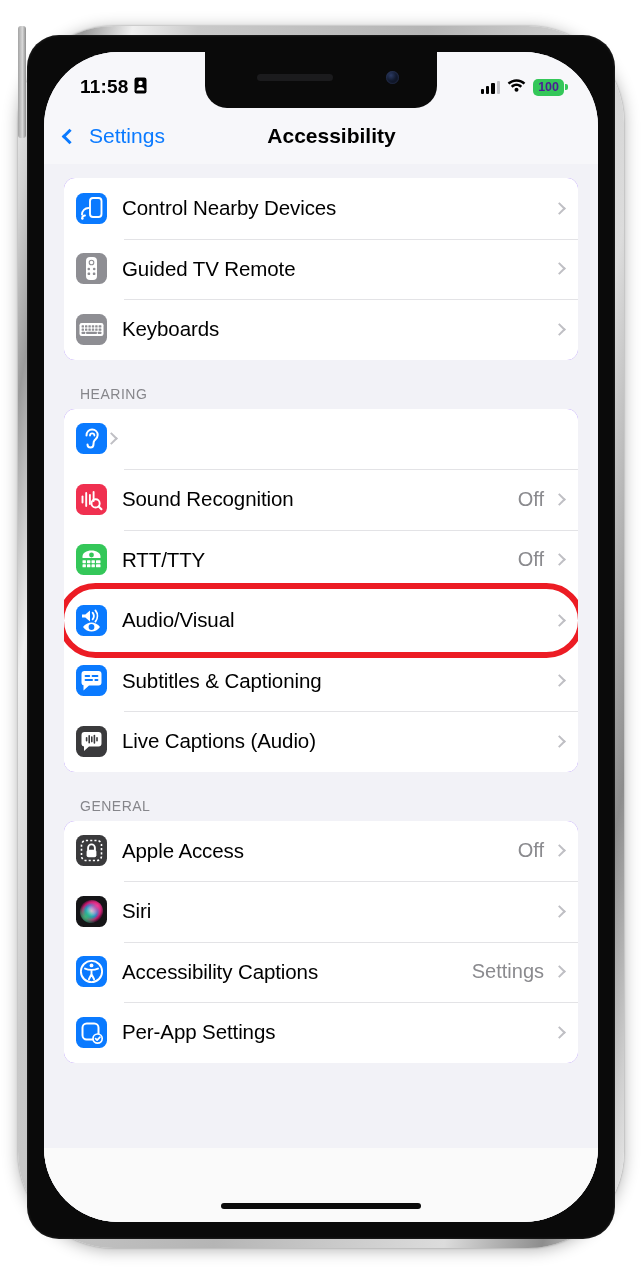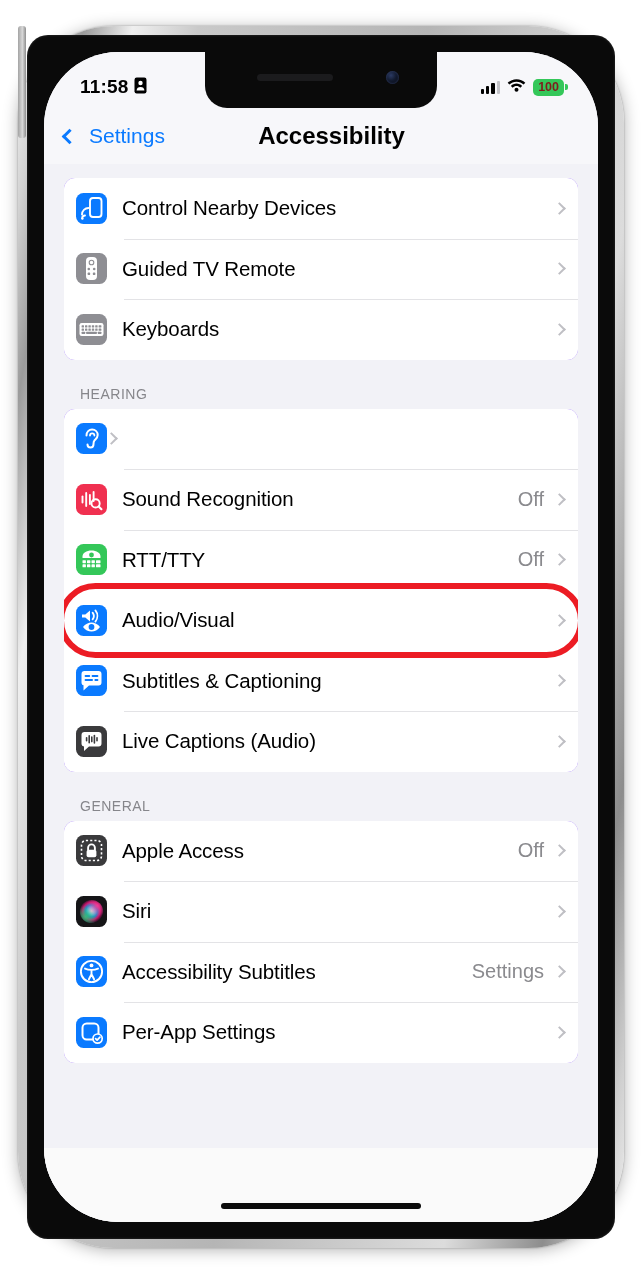--- a/index.html
+++ b/index.html
@@ -13,21 +13,21 @@
   
   #phone-frame{
     position:absolute; left:18px; top:26px; width:606px; height:1222px;
     border-radius:96px;
     background:linear-gradient(100deg,#f6f6f6 0%,#d2d2d2 4%,#9b9b9b 8%,#efefef 14%,#c9c9c9 22%,
                #b5b5b5 50%,#dcdcdc 78%,#8d8d8d 90%,#cfcfcf 96%,#f2f2f2 100%);
     box-shadow:0 2px 16px rgba(0,0,0,.30), 0 0 2px rgba(0,0,0,.35);
   }
   #phone-bezel{
     position:absolute; left:9px; top:9px; right:9px; bottom:9px;
-    border-radius:21px; background:#0a0a0a;
+    border-radius:32px; background:#0a0a0a;
     box-shadow:inset 0 0 3px rgba(255,255,255,.16);
   }
   #phone-screen{
     position:absolute; left:17px; top:17px; right:17px; bottom:17px;
     border-radius:74px; background:#f2f2f7; overflow:hidden;
   }
 
   
   .side-btn{ position:absolute; background:linear-gradient(90deg,#8e8e8e,#d8d8d8 45%,#a3a3a3); border-radius:3px; }
   #silent-switch{ left:14px; top:156px; width:7px; height:36px; }
@@ -59,36 +59,36 @@
   #status-right{ display:flex; align-items:center; gap:7px; }
 
   .sig-bars{ display:flex; align-items:flex-end; gap:2px; height:13px; }
   .sig-bars i{ display:block; width:3.4px; background:#000; border-radius:1px; }
   .sig-bars i:nth-child(1){ height:5px; }
   .sig-bars i:nth-child(2){ height:8px; }
   .sig-bars i:nth-child(3){ height:11px; }
   .sig-bars i:nth-child(4){ height:13px; background:#c2c2c7; }
 
   #battery-badge{
-    background:#34c759; color:#7f1d1d; font-size:12.5px; font-weight:700;
+    background:#34c759; color:#4c1d95; font-size:12.5px; font-weight:700;
     border-radius:5px; padding:2px 5px 2.5px; line-height:1; position:relative;
   }
   #battery-badge::after{ content:""; position:absolute; right:-3.5px; top:50%;
     transform:translateY(-50%); width:2.5px; height:6px; background:#34c759;
     border-radius:0 2px 2px 0; }
 
   
   #nav-bar{
     position:absolute; left:0; top:56px; width:100%; height:56px; z-index:25;
     background:#f7f7fa; display:flex; align-items:center; padding:0 20px;
   }
   #back-to-settings{ display:flex; align-items:center; gap:14px; color:#0a7aff;
     font-size:21px; cursor:pointer; }
   #nav-title{ position:absolute; left:0; right:12px; text-align:center;
-    font-size:24px; font-weight:700; color:#000; pointer-events:none;margin-left:33px; }
+    font-size:21px; font-weight:700; color:#000; pointer-events:none;margin-left:33px; }
 
   
   #settings-scroll{
     position:absolute; left:0; top:112px; right:0; bottom:0;
     background:#f2f2f7; padding:0 20px;
   }
   .group-header{
     font-size:14px; color:#86868b; letter-spacing:.5px;
     padding:26px 16px 7px 16px; text-transform:uppercase;
   }
@@ -377,21 +377,21 @@
             </div>
             <div class="row">
               <span class="row-icon" style="background: rgb(10, 122, 255);">
                 <svg viewBox="0 0 31 31" width="31" height="31">
         <circle cx="15.5" cy="15.5" r="10.6" fill="none" stroke="#fff" stroke-width="1.9"></circle>
         <circle cx="15.5" cy="9.4" r="1.9" fill="#fff"></circle>
         <path d="M9 12.6c2 .9 4.2 1.3 6.5 1.3s4.5-.4 6.5-1.3" fill="none" stroke="#fff" stroke-width="1.9" stroke-linecap="round"></path>
         <path d="M15.5 13.9v4.4m0 0-2.6 5m2.6-5 2.6 5" fill="none" stroke="#fff" stroke-width="1.9" stroke-linecap="round"></path>
                 </svg>
               </span>
-              <span class="row-label">Accessibility Subtitles</span>
+              <span class="row-label">Accessibility Captions</span>
               <span class="row-value">Settings</span>
               <span class="chevron"></span>
             </div>
             <div class="row">
               <span class="row-icon" style="background: rgb(10, 122, 255);">
                 <svg viewBox="0 0 31 31" width="31" height="31">
         <rect x="6.5" y="6.5" width="16" height="16" rx="4.2" fill="none" stroke="#fff" stroke-width="2"></rect>
         <circle cx="21.6" cy="21.6" r="4.6" fill="#0a7aff" stroke="#fff" stroke-width="1.7"></circle>
         <path d="M19.6 21.6l1.5 1.5 2.9-3" fill="none" stroke="#fff" stroke-width="1.7" stroke-linecap="round" stroke-linejoin="round"></path>
                 </svg>

